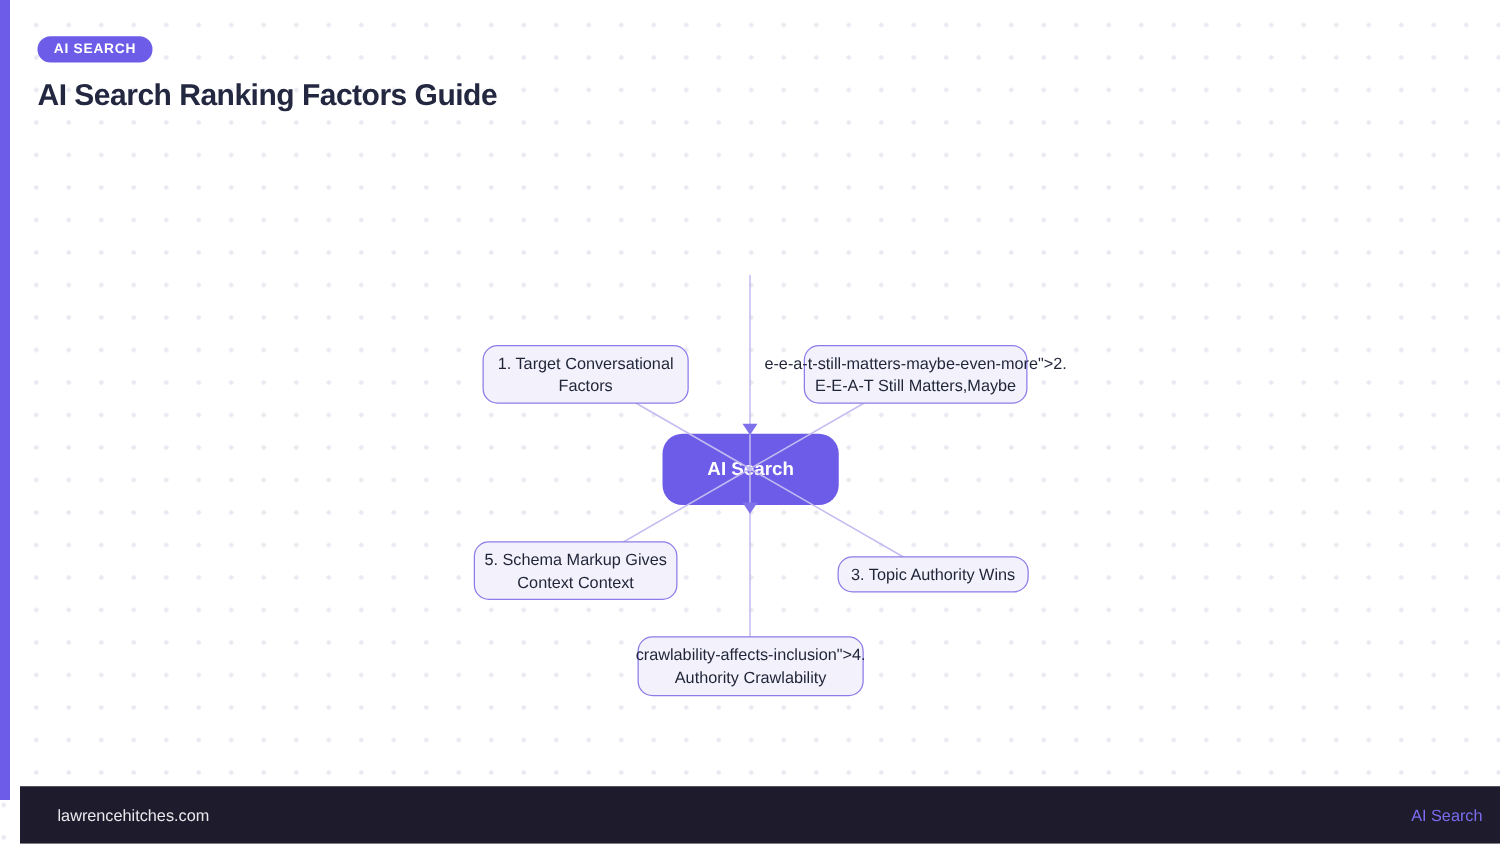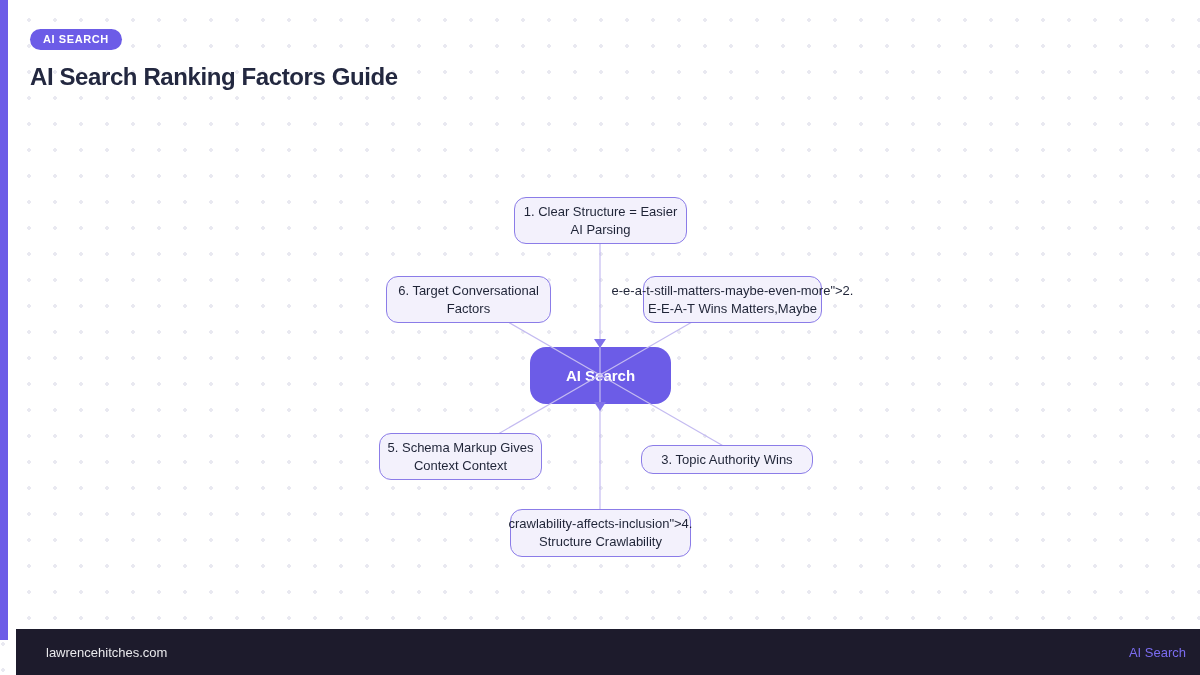--- a/index.html
+++ b/index.html
@@ -63,21 +63,21 @@
     font-size: 13px; line-height: 18px;
     color: #1f2437;
     text-align: center;
     z-index: 4;
   }
   .node .line { white-space: nowrap; }
   .node-1 { left: 514px; top: 197px; width: 173px; height: 47px; }
   .node-6 { left: 386px; top: 276px; width: 165px; height: 47px; }
   .node-2 { left: 643px; top: 276px; width: 179px; height: 47px; }
   .node-5 { left: 379px; top: 433px; width: 163px; height: 47px; }
-  .node-3 { left: 641px; top: 445px; width: 172px; height: 29px; align-items: center; }
+  .node-3 { left: 670px; top: 445px; width: 153px; height: 29px; align-items: center; }
   .node-4 { left: 510px; top: 509px; width: 181px; height: 48px; }
   
   .footer {
     position: absolute; left: 16px; bottom: 0;
     width: 1200px; height: 46px;
     background: #1d1b2c;
     display: flex; align-items: center; justify-content: space-between;
     padding: 0 30px;
     z-index: 6;
   }
@@ -105,47 +105,43 @@
       <line x1="600" y1="375" x2="600" y2="220" stroke="#c4bbf1" stroke-width="1.2"></line>
       <line x1="600" y1="375" x2="468" y2="299" stroke="#c4bbf1" stroke-width="1.2"></line>
       <line x1="600" y1="375" x2="732" y2="299" stroke="#c4bbf1" stroke-width="1.2"></line>
       <line x1="600" y1="375" x2="460" y2="456" stroke="#c4bbf1" stroke-width="1.2"></line>
       <line x1="600" y1="375" x2="746" y2="459" stroke="#c4bbf1" stroke-width="1.2"></line>
       <line x1="600" y1="375" x2="600" y2="533" stroke="#c4bbf1" stroke-width="1.2"></line>
       <polygon points="594,339 606,339 600,348" fill="#7f71ea"></polygon>
       <polygon points="594,402 606,402 600,411" fill="#7f71ea"></polygon>
     </svg>
 
-    <div class="node node-1">
-      <div class="line">1. Clear Structure = Easier</div>
-      <div class="line">AI Parsing</div>
-    </div>
 
     <div class="node node-6">
-      <div class="line">6. Target Conversational</div>
+      <div class="line">1. Target Conversational</div>
       <div class="line">Factors</div>
     </div>
 
     <div class="node node-2">
       <div class="line">e-e-a-t-still-matters-maybe-even-more"&gt;2.</div>
-      <div class="line">E-E-A-T Wins Matters,Maybe</div>
+      <div class="line">E-E-A-T Still Matters,Maybe</div>
     </div>
 
     <div class="node node-5">
       <div class="line">5. Schema Markup Gives</div>
       <div class="line">Context Context</div>
     </div>
 
     <div class="node node-3">
       <div class="line">3. Topic Authority Wins</div>
     </div>
 
     <div class="node node-4">
       <div class="line">crawlability-affects-inclusion"&gt;4.</div>
-      <div class="line">Structure Crawlability</div>
+      <div class="line">Authority Crawlability</div>
     </div>
 
   </div>
 
   <div class="footer">
     <span class="site">lawrencehitches.com</span>
     <a class="link" href="#">AI Search</a>
   </div>
 
 </div>

